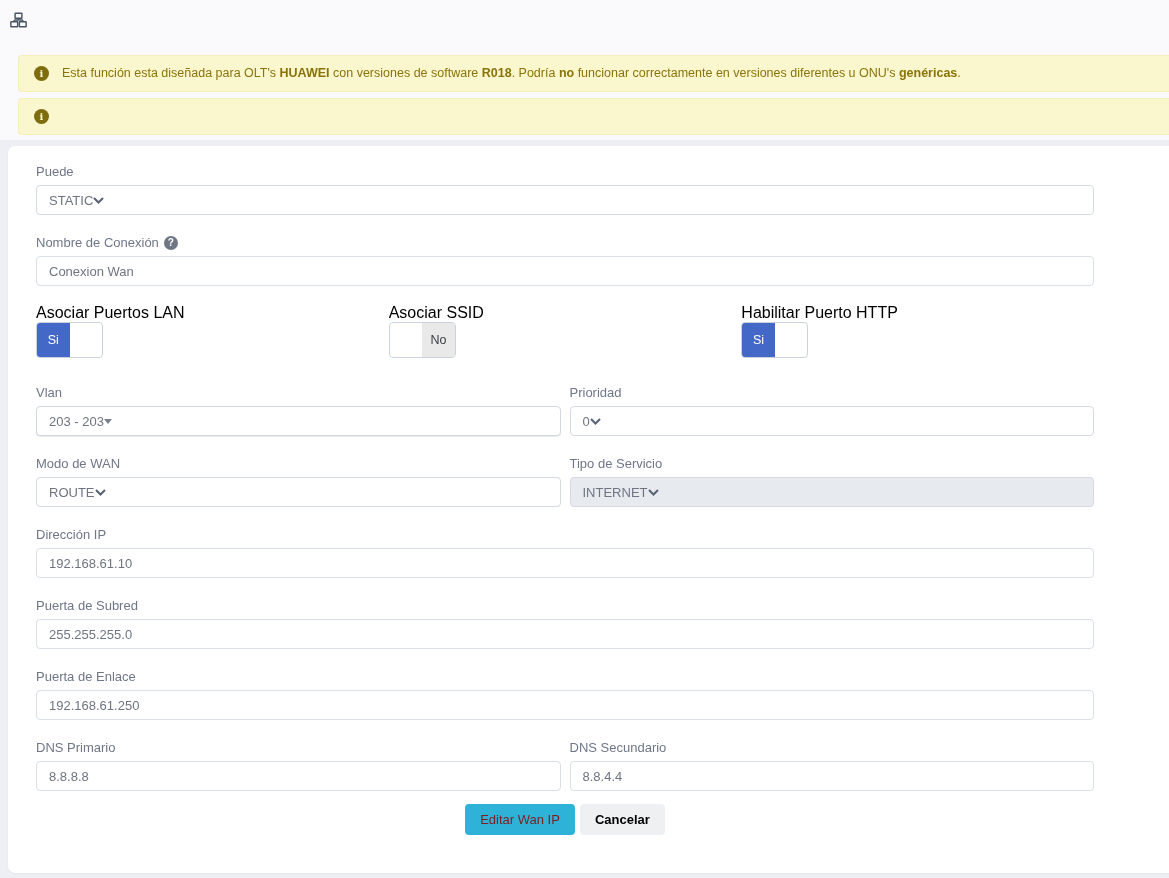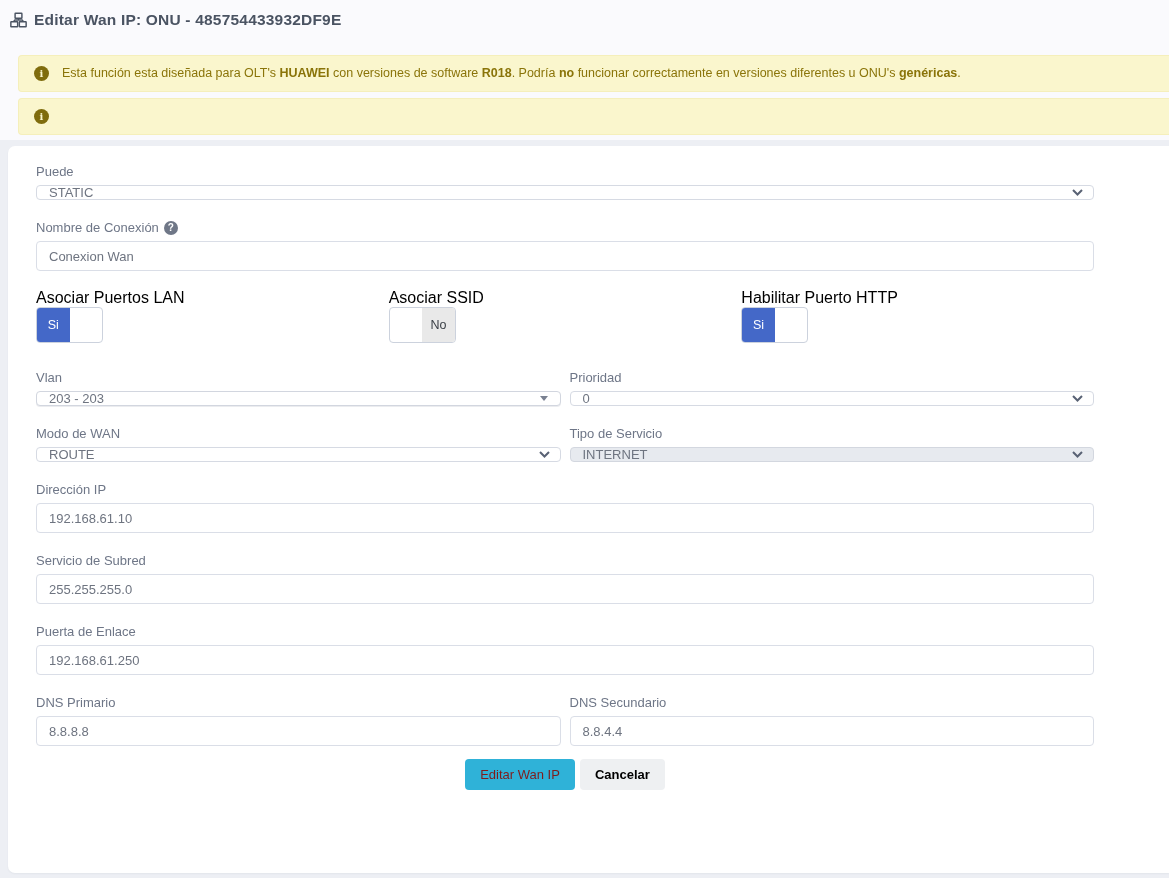--- a/index.html
+++ b/index.html
@@ -64,22 +64,22 @@
     display:inline-flex;align-items:center;justify-content:center;
     font-size:10px;font-weight:bold;cursor:pointer;
   }
   .text-input{
     display:block;width:100%;height:30px;
     border:1px solid #dadee7;border-radius:4px;
     padding:0 12px;font-size:13px;color:var(--value-text);
     font-family:inherit;background:#fff;outline:none;
   }
   .select{
-    height:15px;border:1px solid #d6dae3;border-radius:4px;background:#fff;
-    display:flex;align-items:center;justify-content:space-between;
+    height:30px;border:1px solid #d6dae3;border-radius:4px;background:#fff;
+    display:flex;align-items:center;justify-content:flex-start;
     padding:0 10px 0 12px;font-size:13px;color:var(--value-text);cursor:pointer;
   }
   .select.disabled{background:#e7eaef;border-color:#d3d7df;cursor:default;}
   .chevron-down{color:#596274;display:flex;align-items:center;}
   .select2{box-shadow:0 1px 0 rgba(90,100,120,.12);border-color:#d2d6df;}
   .caret-down{
     width:0;height:0;border-left:4px solid transparent;border-right:4px solid transparent;
     border-top:5px solid #7a8191;margin-right:2px;
   }
   .row-2{display:grid;grid-template-columns:1fr 1fr;gap:9px;}
@@ -107,21 +107,20 @@
 <div class="top-zone">
   <div class="app-header">
     <span class="sitemap-icon">
       <svg width="17" height="16" viewBox="0 0 20 18" fill="none" stroke="currentColor" stroke-width="1.7">
         <rect x="6" y="1" width="8" height="6" rx="0.5"></rect>
         <rect x="1" y="11" width="8" height="6" rx="0.5"></rect>
         <rect x="11" y="11" width="8" height="6" rx="0.5"></rect>
         <path d="M10 7 V9 M5 9 H15 M5 9 V11 M15 9 V11"></path>
       </svg>
     </span>
-    <span class="title">Editar Wan IP: ONU - 485754433932DF9E</span>
   </div>
 
   <div class="alert">
     <span class="info-icon">i</span>
     <span><span>Esta función esta diseñada para OLT's </span><b>HUAWEI</b><span> con versiones de software </span><b>R018</b><span>. Podría </span><b>no</b><span> funcionar correctamente en versiones diferentes u ONU's </span><b>genéricas</b><span>.</span></span>
   </div>
 
   <div class="alert">
     <span class="info-icon">i</span>
   </div>
@@ -219,21 +218,21 @@
         </div>
       </div>
     </div>
 
     <div class="form-group">
       <label>Dirección IP</label>
       <input class="text-input" type="text" value="192.168.61.10" style="">
     </div>
 
     <div class="form-group">
-      <label>Servicio de Subred</label>
+      <label>Puerta de Subred</label>
       <input class="text-input" type="text" value="255.255.255.0" style="">
     </div>
 
     <div class="form-group">
       <label>Puerta de Enlace</label>
       <input class="text-input" type="text" value="192.168.61.250" style="">
     </div>
 
     <div class="row-2 form-group dns-row">
       <div>

